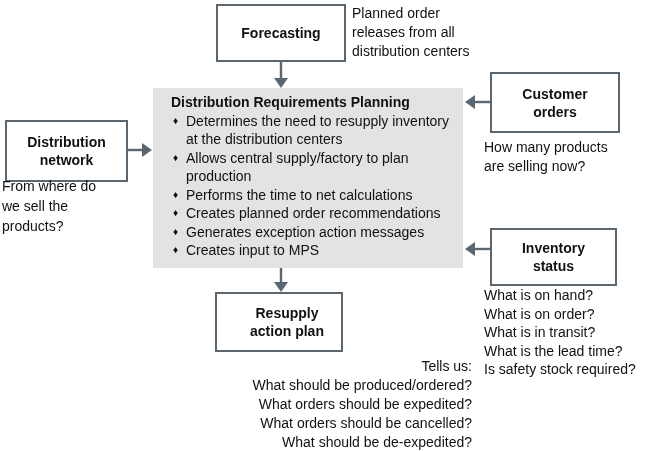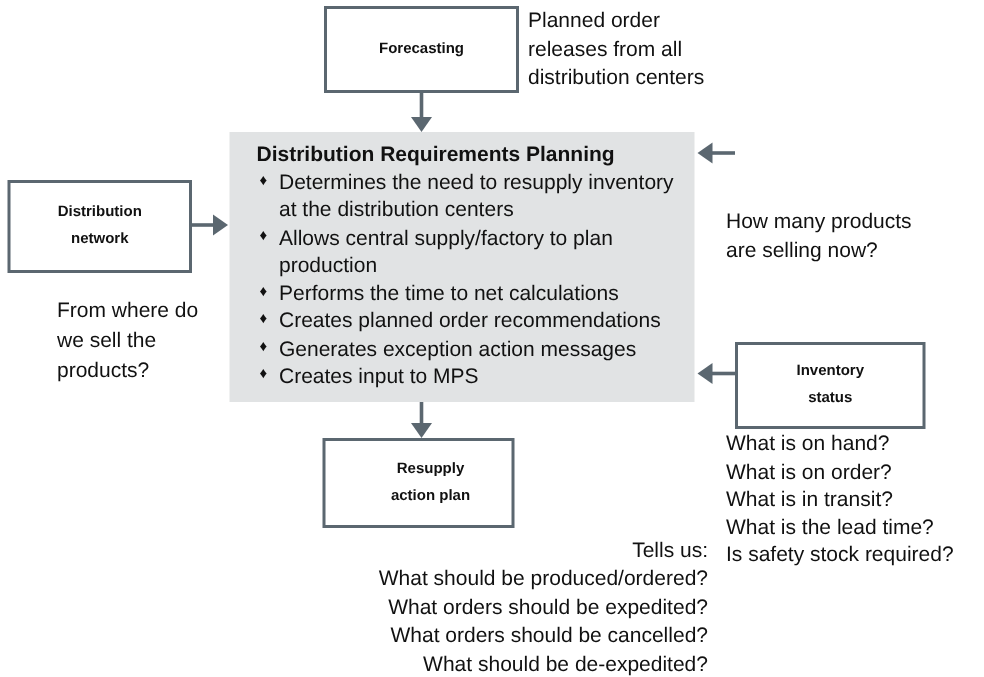--- a/index.html
+++ b/index.html
@@ -20,37 +20,37 @@
   }
   .node-box {
     position: absolute;
     background: #ffffff;
     border: 2px solid var(--border);
     display: flex;
     align-items: center;
     justify-content: center;
     text-align: center;
     font-weight: bold;
-    font-size: 10px;
+    font-size: 14px;
     line-height: 18px;
     white-space: pre-line;
   }
   .box-forecasting { left: 216px; top: 4px;   width: 130px; height: 58px; }
   .box-network     { left: 5px;   top: 120px; width: 123px; height: 62px; }
   .box-customer    { left: 490px; top: 72px;  width: 130px; height: 61px; }
   .box-inventory   { left: 490px; top: 228px; width: 127px; height: 58px; }
   .box-resupply    { left: 215px; top: 292px; width: 128px; height: 60px; padding-left: 16px; }
   .caption {
     position: absolute;
     font-size: 14px;
     line-height: 19px;
     white-space: pre-line;
   }
   .cap-forecasting { left: 352px; top: 4px;   width: 150px; }
-  .cap-network     { left: 2px;   top: 196px; width: 140px; line-height: 20px; margin-left: 36px; }
+  .cap-network     { left: 2px;   top: 176px; width: 140px; line-height: 20px; }
   .cap-customer    { left: 484px; top: 138px; width: 172px; }
   .cap-inventory   { left: 484px; top: 286px; width: 172px; line-height: 18.5px; }
   .cap-resupply    { left: 222px; top: 357px; width: 250px; text-align: right; }
   .drp-panel {
     position: absolute;
     left: 153px; top: 88px;
     width: 310px; height: 180px;
     background: var(--fill);
     padding: 5px 10px 4px 18px;
     font-size: 14px;
@@ -146,20 +146,24 @@
   </div>
 
   <div class="node-box box-network">
     <span>Distribution
 network</span>
   </div>
   <div class="caption cap-network">From where do
 we sell the
 products?</div>
 
+  <div class="node-box box-customer">
+    <span>Customer
+orders</span>
+  </div>
   <div class="caption cap-customer">How many products
 are selling now?</div>
 
   <div class="node-box box-inventory">
     <span>Inventory
 status</span>
   </div>
   <div class="caption cap-inventory">What is on hand?
 What is on order?
 What is in transit?

